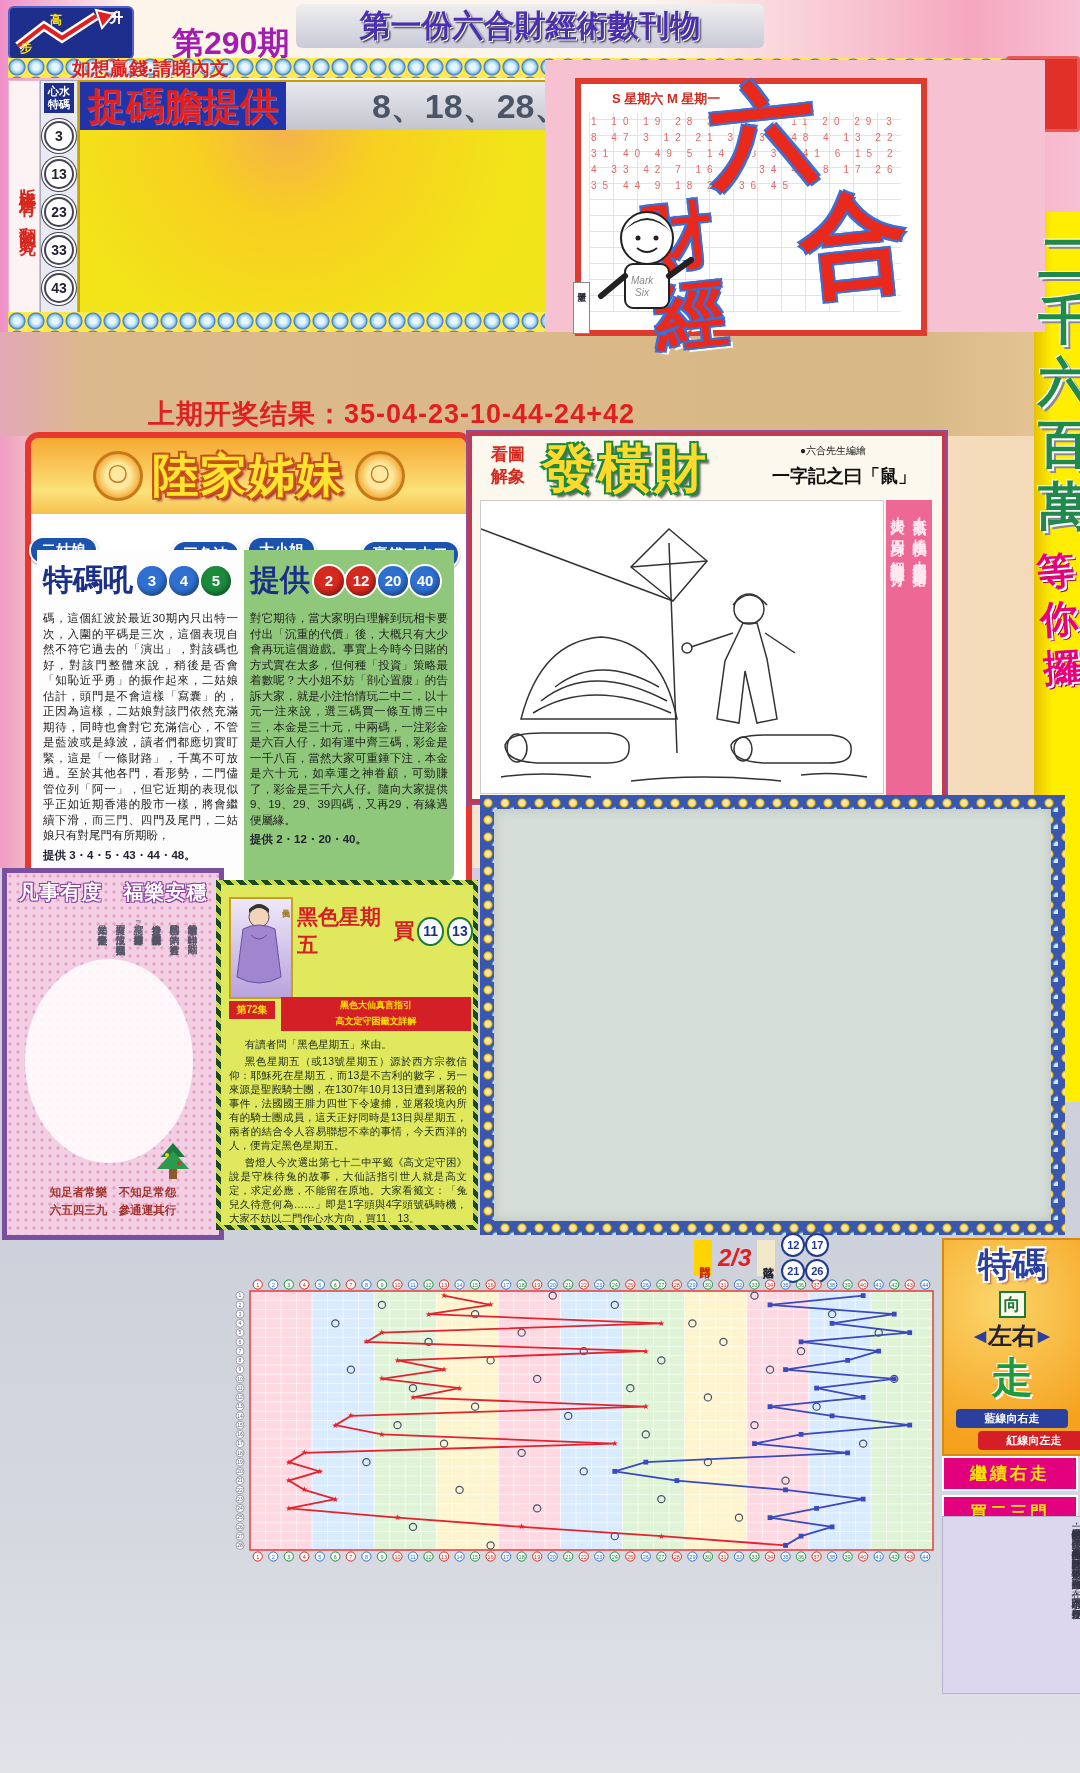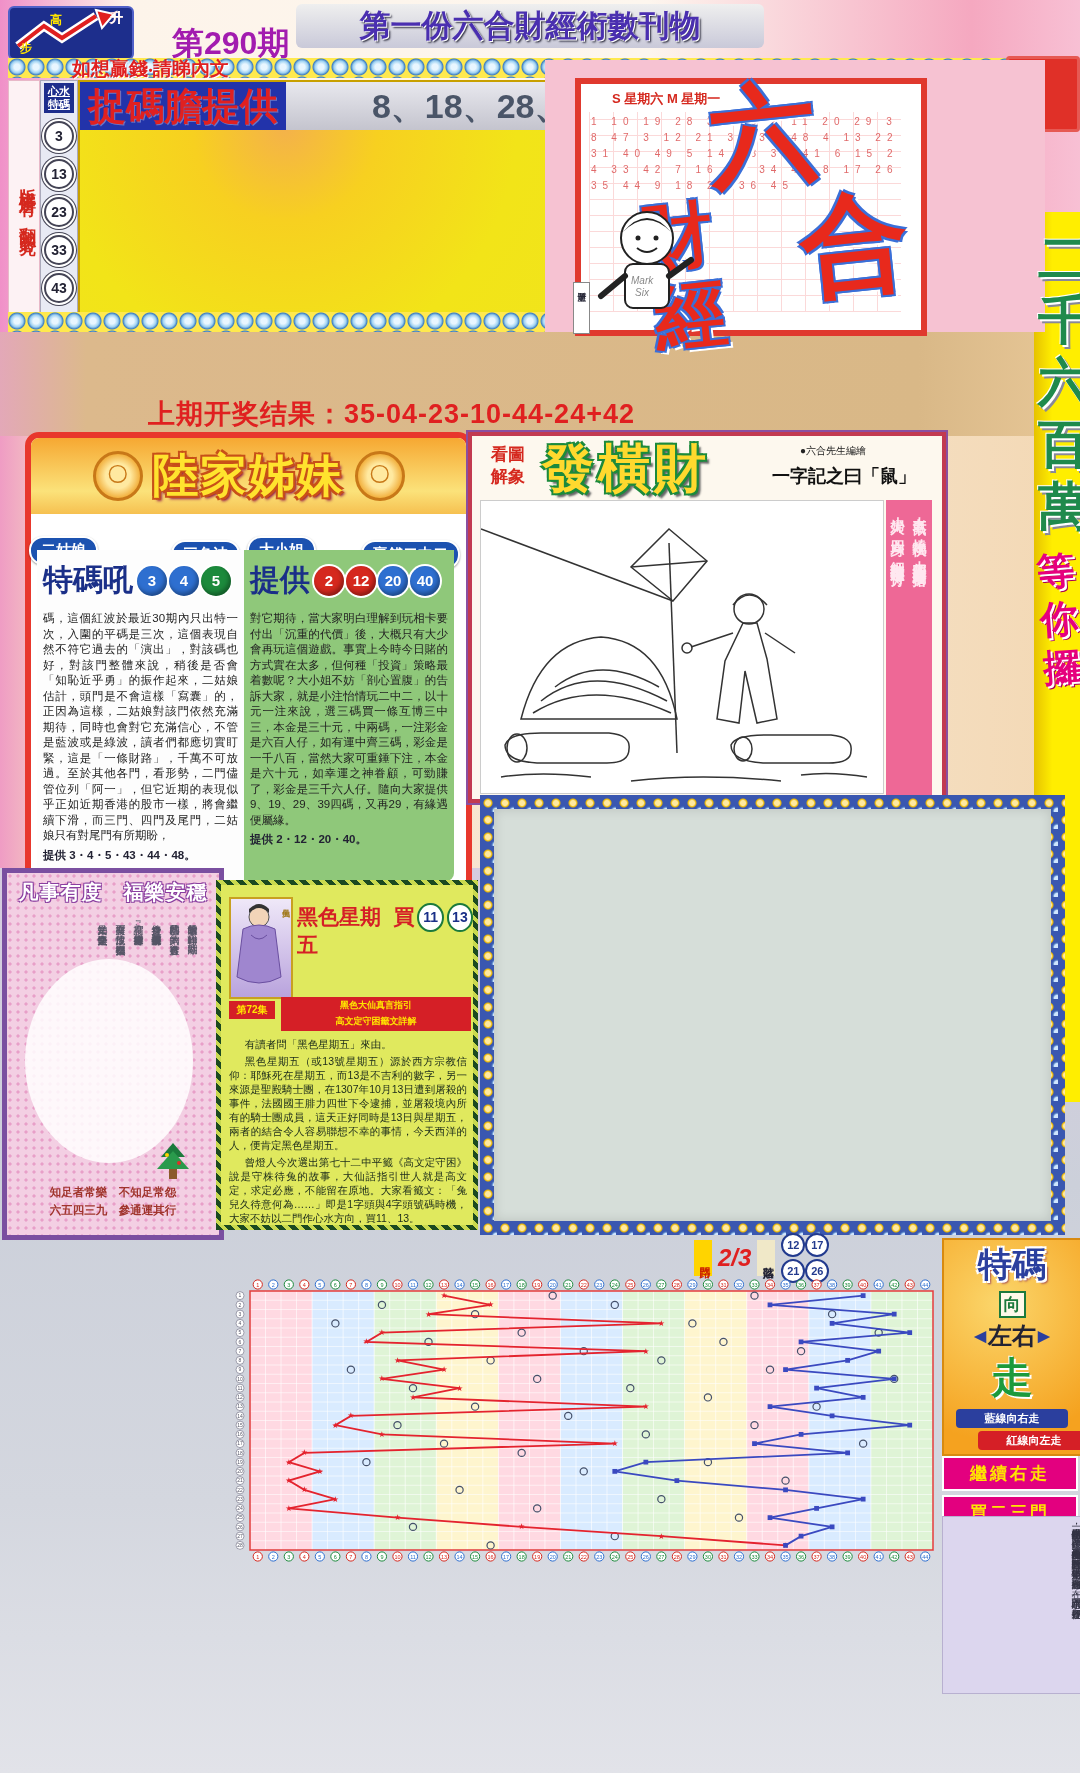--- a/index.html
+++ b/index.html
@@ -20,21 +20,21 @@
   .logo{left:8px;top:6px;width:122px;height:50px;background:#1d2e8c;border-radius:6px;border:2px solid #5060c8;}
   .issue{left:172px;top:22px;font-size:32px;font-weight:bold;color:#a21caf;}
   .masthead{left:296px;top:4px;width:468px;height:44px;background:linear-gradient(180deg,#efefef,#c9c9d9);border-radius:6px;text-align:center;line-height:44px;font-size:31px;font-weight:bold;color:#4a2fb0;text-shadow:1px 1px 0 #fff,2px 2px 2px #223;}
   .strap-row{left:8px;top:58px;width:1016px;height:20px;}
   .strap-text{left:72px;top:55px;font-size:19px;font-weight:bold;color:#e02020;text-shadow:1px 1px 0 #fff;}
   .corner-red{left:1006px;top:56px;width:74px;height:76px;background:#e03028;border-radius:4px;box-shadow:inset 0 0 0 3px #fff3;}
 
   
   .copyright{left:8px;top:80px;width:30px;height:232px;background:#fdf2f4;border:1px solid #e8b8c8;color:#d5281e;font-weight:bold;font-size:17px;text-align:center;padding-top:4px;letter-spacing:4px;}
   .hotcol{left:40px;top:80px;width:36px;height:232px;background:#e8eaf4;border:1px solid #aab;}
-  .hotlabel{margin:2px auto 4px auto;width:30px;background:#1d2e8c;color:#fff;font-size:11px;font-weight:bold;text-align:center;line-height:13px;padding:2px 0;text-decoration:underline;}
+  .hotlabel{margin:2px auto 4px auto;width:30px;background:#1d2e8c;color:#fff;font-size:11px;font-weight:bold;text-align:center;line-height:13px;padding:2px 0;}
   .hotball{width:26px;height:26px;margin:8px auto 0 auto;border-radius:50%;background:#fff;border:2px solid #445;box-shadow:0 0 0 2px #fff,0 0 0 3px #445;color:#223;font-weight:bold;font-size:14px;text-align:center;line-height:26px;}
 
   
   .pickbox{left:78px;top:80px;width:684px;height:232px;border:2px solid #c8a000;background:radial-gradient(circle at 30% 20%,#f4b24a 0%,#f7d020 18%,#f2e418 45%,#efe520 100%);}
   .pickhead{position:absolute;left:0;top:0;width:100%;height:48px;display:flex;}
   .pickhead .t{background:#2233aa;color:#e02020;font-weight:bold;font-size:38px;line-height:48px;padding:0 8px;text-shadow:1px 1px 0 #fff5;white-space:nowrap;}
   .pickhead .n{flex:1;background:linear-gradient(180deg,#e8e8ee,#c4c4ce);color:#4a5568;font-weight:bold;font-size:34px;line-height:48px;text-align:center;white-space:nowrap;}
 
   
   .ticketwrap{left:545px;top:60px;width:500px;height:272px;background:#f6c2d2;}
@@ -83,21 +83,21 @@
   .pv-oval{position:absolute;left:18px;top:86px;width:168px;height:204px;background:#fff;opacity:.85;border-radius:50%;}
   .pv-cols{position:absolute;left:8px;top:44px;width:188px;height:256px;font-size:10px;color:#556;line-height:15px;}
   .pv-cols p{margin:0 3px;}
   .pv-f{position:absolute;left:0;width:100%;text-align:center;font-size:11.5px;font-weight:bold;color:#a0342c;}
 
   
   .friday{left:216px;top:880px;width:262px;height:350px;background:repeating-linear-gradient(45deg,#1c4a20 0 5px,#c9d94e 5px 9px);padding:0;}
   .fr-in{position:absolute;left:5px;top:5px;right:5px;bottom:5px;background:#e0e95e;}
   .deity{position:absolute;left:8px;top:12px;width:60px;height:98px;border:2px solid #c8a021;background:linear-gradient(180deg,#efe8f8,#b9a3dd);}
   .deity .lbl{position:absolute;right:1px;top:4px;font-size:8px;color:#a07818;}
-  .fr-title{position:absolute;left:76px;top:18px;font-size:21px;font-weight:bold;color:#d51f26;display:flex;align-items:flex-start;gap:3px;}
+  .fr-title{position:absolute;left:76px;top:18px;font-size:21px;font-weight:bold;color:#d51f26;display:flex;align-items:center;gap:3px;}
   .fr-num{width:25px;height:25px;border-radius:50%;background:#fff;border:2px solid #1c7a3c;color:#1a2f88;font-size:14px;font-weight:bold;text-align:center;line-height:25px;}
   .fr-ep{position:absolute;left:8px;top:116px;width:46px;background:#d51f26;color:#ffe400;font-size:10px;font-weight:bold;text-align:center;padding:2px 0;}
   .fr-banner{position:absolute;left:60px;top:112px;width:190px;height:34px;background:#d51f26;color:#ffe400;font-size:9px;line-height:16px;text-align:center;font-weight:bold;}
   .fr-body{position:absolute;left:8px;top:152px;width:238px;height:186px;font-size:10.5px;line-height:14px;color:#1a2a1a;text-align:justify;overflow:hidden;}
   .fr-body p{margin:0 0 3px 0;text-indent:1.5em;}
 
   
   .ornate{left:480px;top:795px;width:585px;height:440px;background-color:#3a57b0;background-image:radial-gradient(circle at 8px 8px,#ffe9a0 2.5px,#e8b400 4px,transparent 5px),radial-gradient(circle at 16px 16px,#cfe6ff 2.5px,#4a77c0 4px,transparent 5px);background-size:17px 17px;}
   .ornate .in{position:absolute;left:14px;top:14px;right:14px;bottom:14px;background:#d6ded9;box-shadow:inset 0 0 12px #0002;}
 

